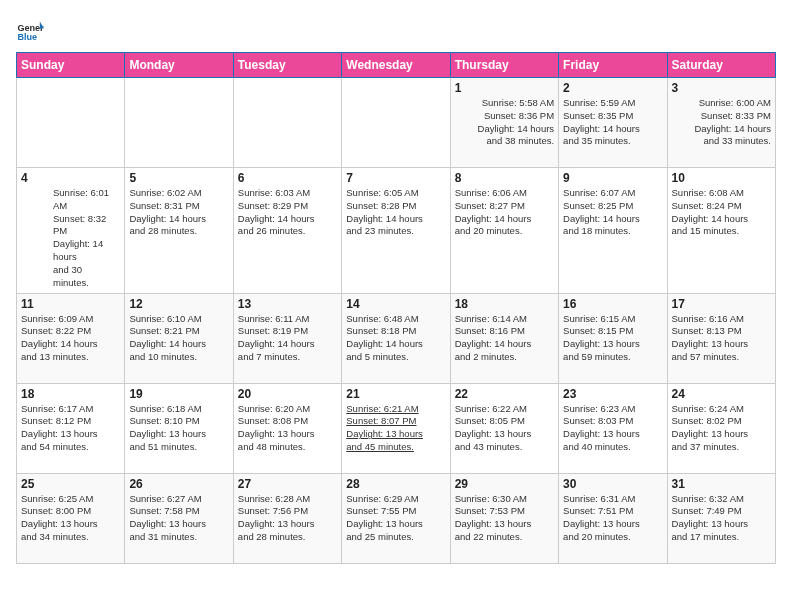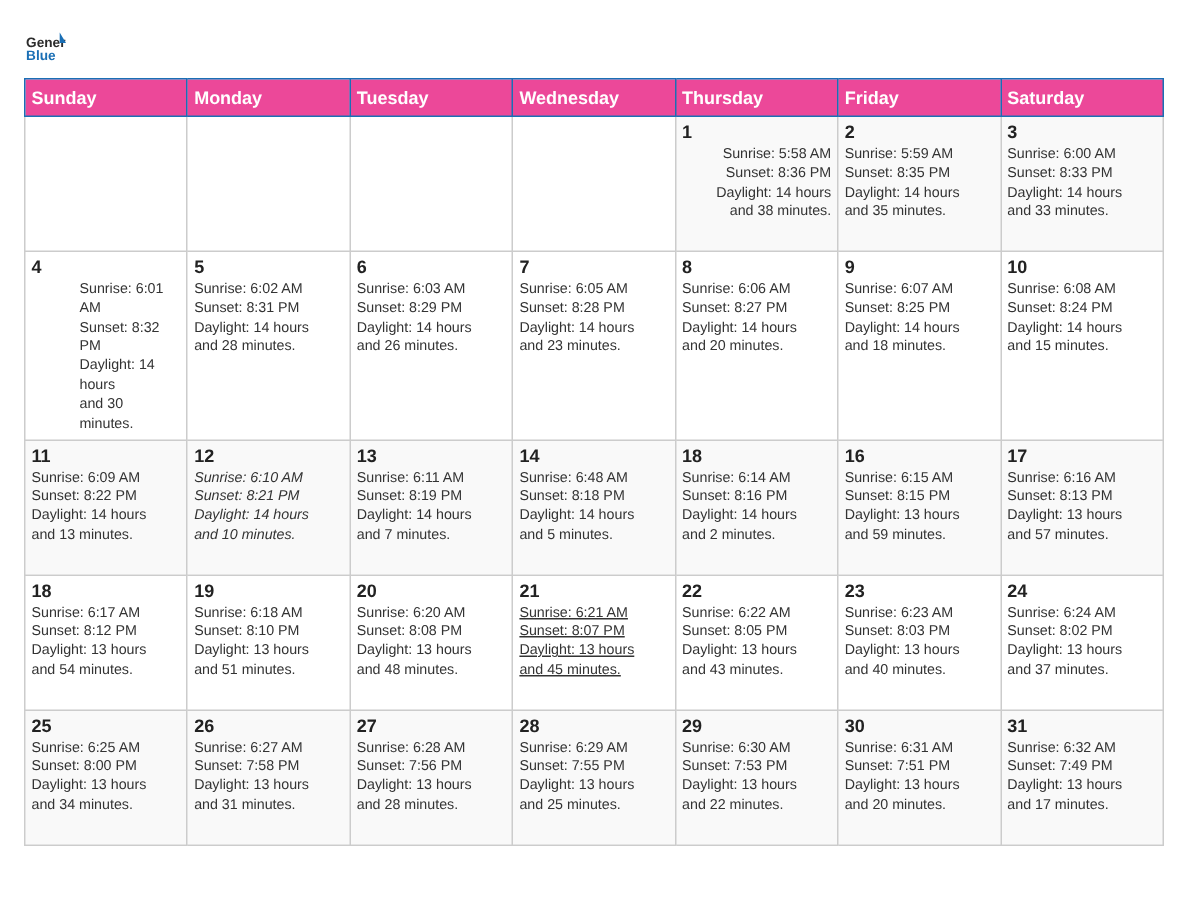--- a/index.html
+++ b/index.html
@@ -120,21 +120,21 @@
         </td>
         <td>
           <div class="day-num">2</div>
           <div class="cell-info" style="white-space: pre-line;">Sunrise: 5:59 AM
 Sunset: 8:35 PM
 Daylight: 14 hours
 and 35 minutes.</div>
         </td>
         <td>
           <div class="day-num">3</div>
-          <div class="cell-info" style="white-space: pre-line;">Sunrise: 6:00 AM
+          <div class="cell-info" style="white-space: pre-line; text-align: right;">Sunrise: 6:00 AM
 Sunset: 8:33 PM
 Daylight: 14 hours
 and 33 minutes.</div>
         </td>
       </tr>
       <tr>
         <td>
           <div class="day-num">4</div>
           <div class="cell-info" style="white-space: pre-line; margin-left: 32px;">Sunrise: 6:01 AM
 Sunset: 8:32 PM
@@ -187,21 +187,21 @@
       <tr>
         <td>
           <div class="day-num">11</div>
           <div class="cell-info" style="white-space: pre-line;">Sunrise: 6:09 AM
 Sunset: 8:22 PM
 Daylight: 14 hours
 and 13 minutes.</div>
         </td>
         <td>
           <div class="day-num">12</div>
-          <div class="cell-info" style="white-space: pre-line; font-style: italic;">Sunrise: 6:10 AM
+          <div class="cell-info" style="white-space: pre-line;">Sunrise: 6:10 AM
 Sunset: 8:21 PM
 Daylight: 14 hours
 and 10 minutes.</div>
         </td>
         <td>
           <div class="day-num">13</div>
           <div class="cell-info" style="white-space: pre-line;">Sunrise: 6:11 AM
 Sunset: 8:19 PM
 Daylight: 14 hours
 and 7 minutes.</div>

